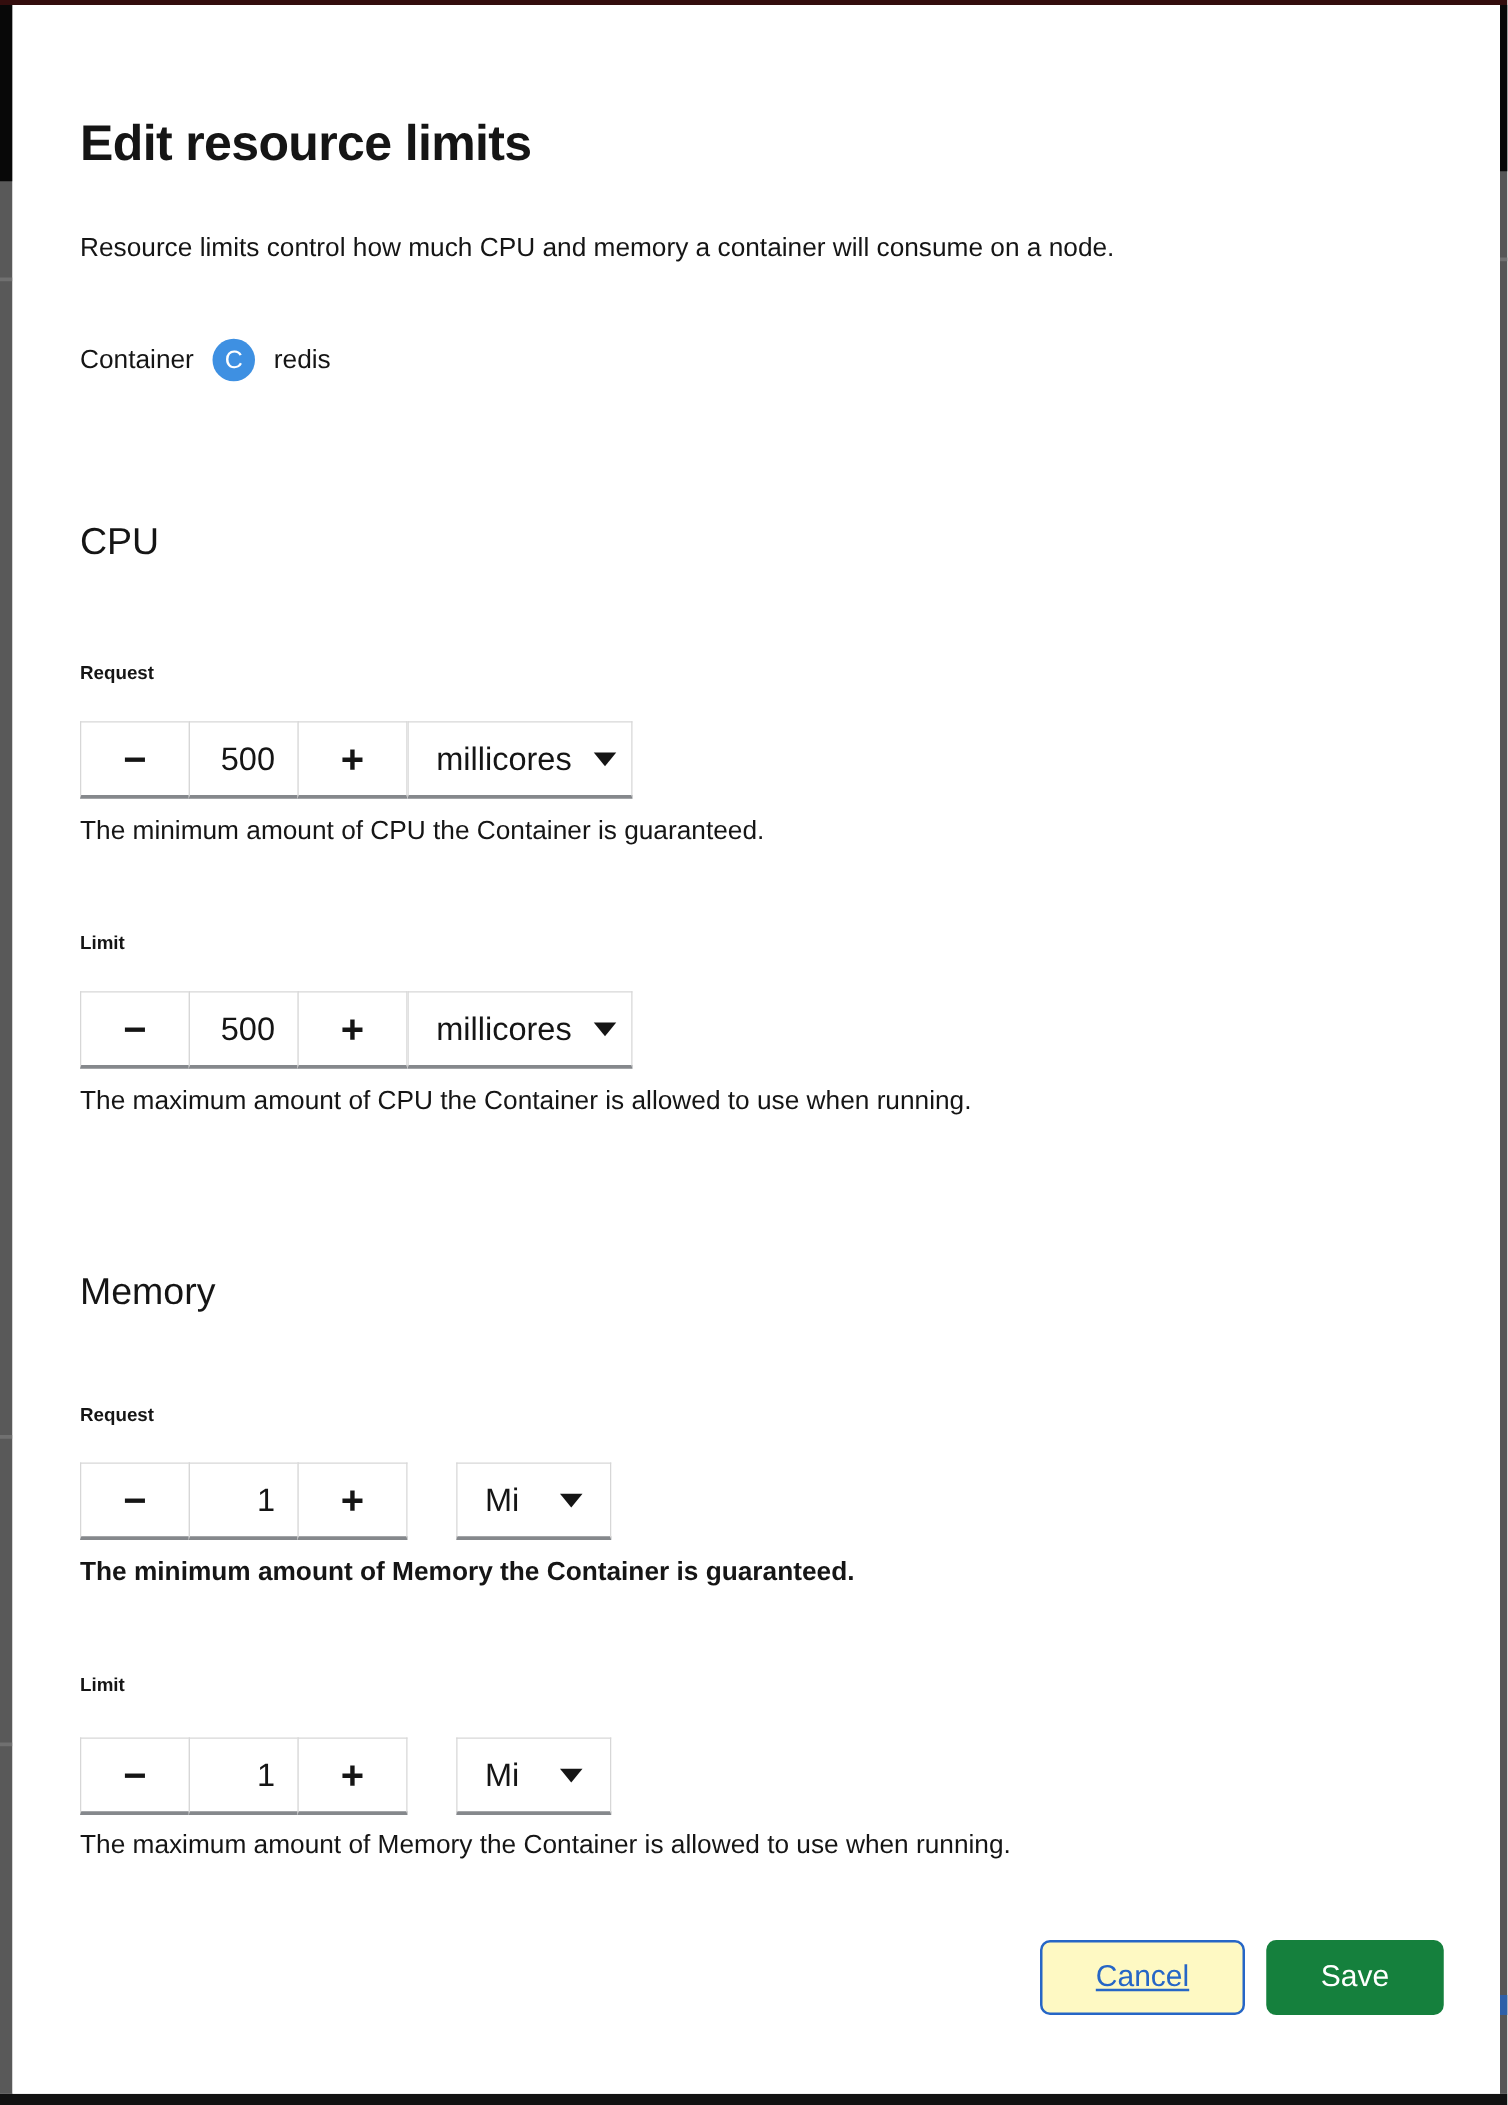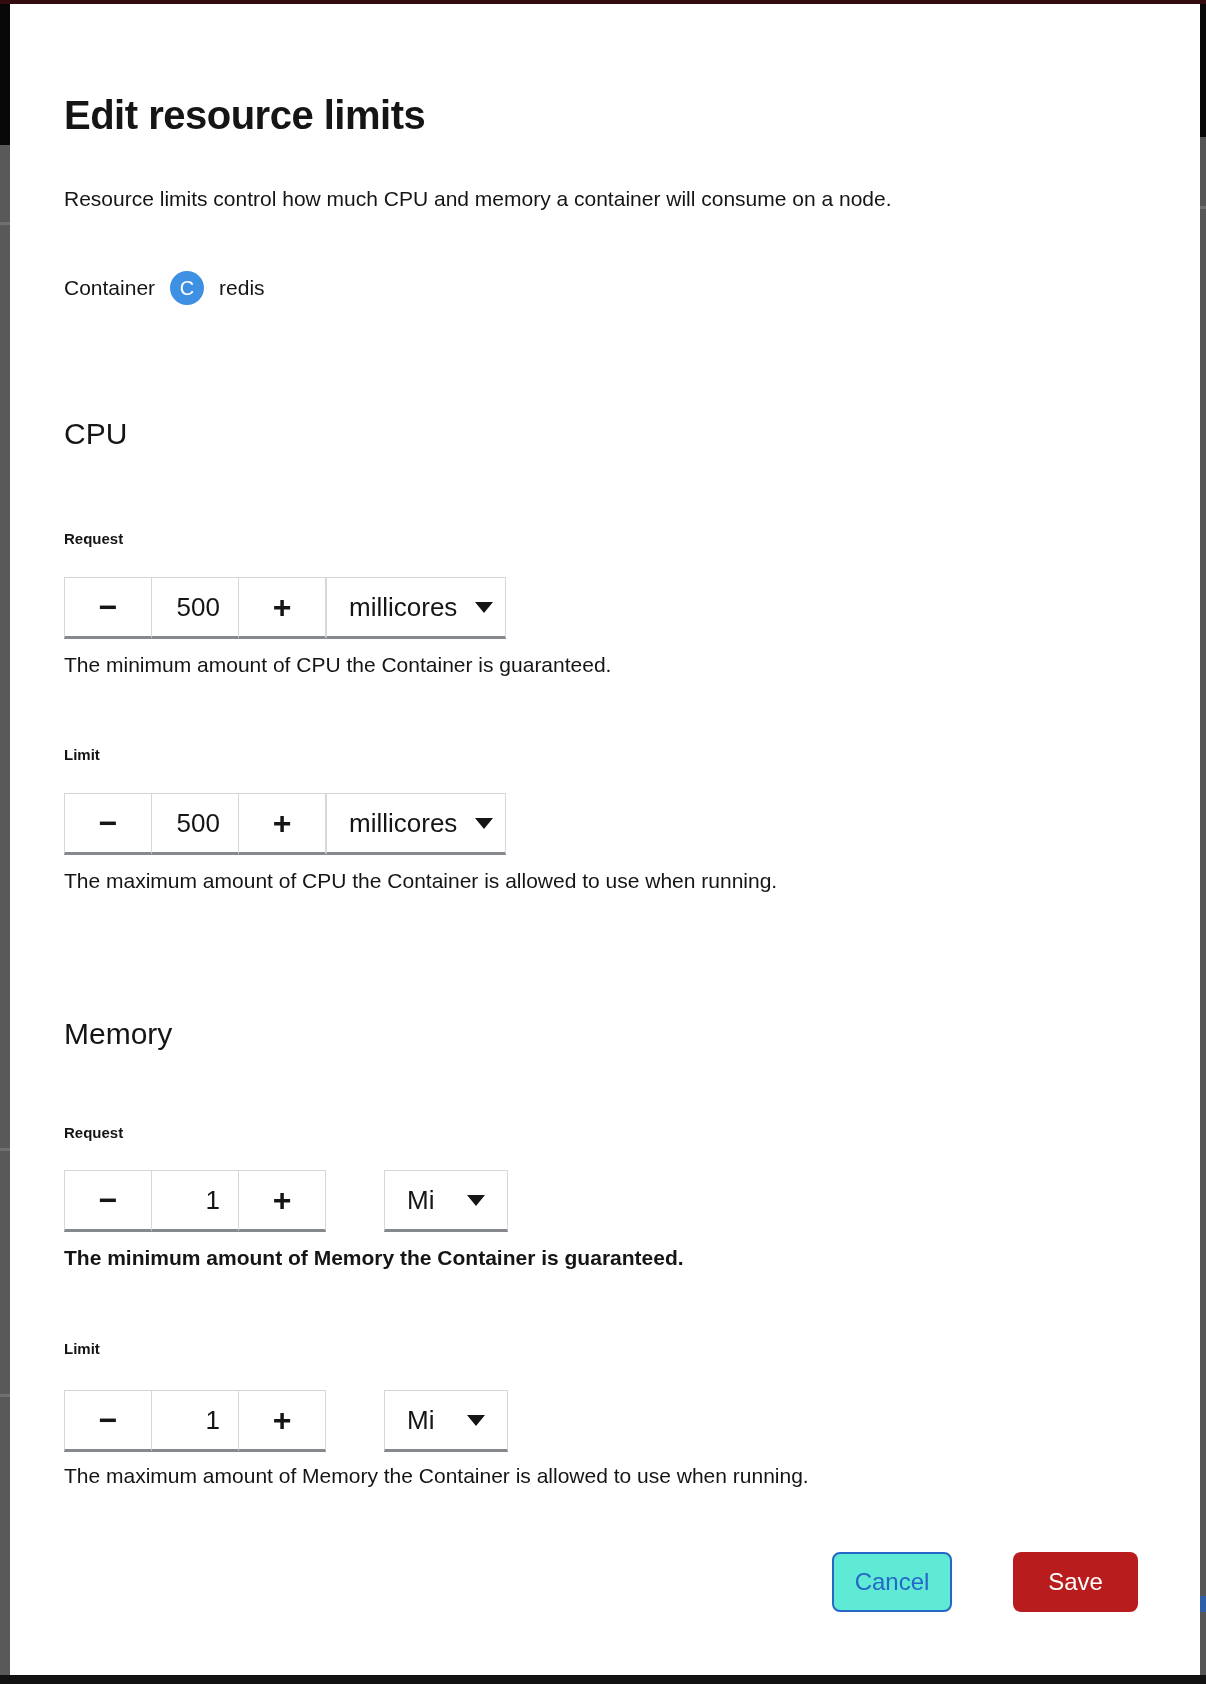--- a/index.html
+++ b/index.html
@@ -39,29 +39,29 @@
   .sp-btn{width:88px;display:flex;align-items:center;justify-content:center;
           font-size:32px;font-weight:700;color:#151515;padding:0;cursor:pointer;
           font-family:"Liberation Sans",sans-serif;}
   .sp-input{width:88px;margin-left:-1px;text-align:right;padding:0 18px 0 4px;
             font-size:26px;color:#151515;outline:none;
             font-family:"Liberation Sans",sans-serif;}
   .sp-plus{margin-left:-1px;}
   .unit-select{display:flex;align-items:center;justify-content:space-between;
                padding:0 22px;font-size:26px;cursor:pointer;}
   .unit-select.wide{width:180px;}
-  .unit-select.narrow{width:124px;margin-left:58px;}
+  .unit-select.narrow{width:124px;margin-left:39px;}
   .caret{width:0;height:0;border-left:9px solid transparent;border-right:9px solid transparent;
          border-top:11px solid #151515;margin-left:18px;}
   
   .btn{box-sizing:border-box;position:absolute;top:1552px;height:60px;border-radius:8px;
        display:flex;align-items:center;justify-content:center;font-size:24px;cursor:pointer;
        font-family:"Liberation Sans",sans-serif;}
-  .btn-cancel{left:832px;width:120px;background:#5eead4;border:2px solid #2666c6;color:#2666c6;}
-  .btn-save{left:1013px;width:125px;background:#b91c1c;border:none;color:#ffffff;}
+  .btn-cancel{left:832px;width:164px;background:#fef9c3;border:2px solid #2666c6;color:#2666c6;text-decoration:underline;}
+  .btn-save{left:1013px;width:142px;background:#15803d;border:none;color:#ffffff;}
 </style>
 </head>
 <body>
 
 <div class="edge-top"></div>
 <div class="edge-left">
   <div class="seg-black"></div>
   <div class="divline" style="top:218px;"></div>
   <div class="divline" style="top:1144px;"></div>
   <div class="divline" style="top:1390px;"></div>

